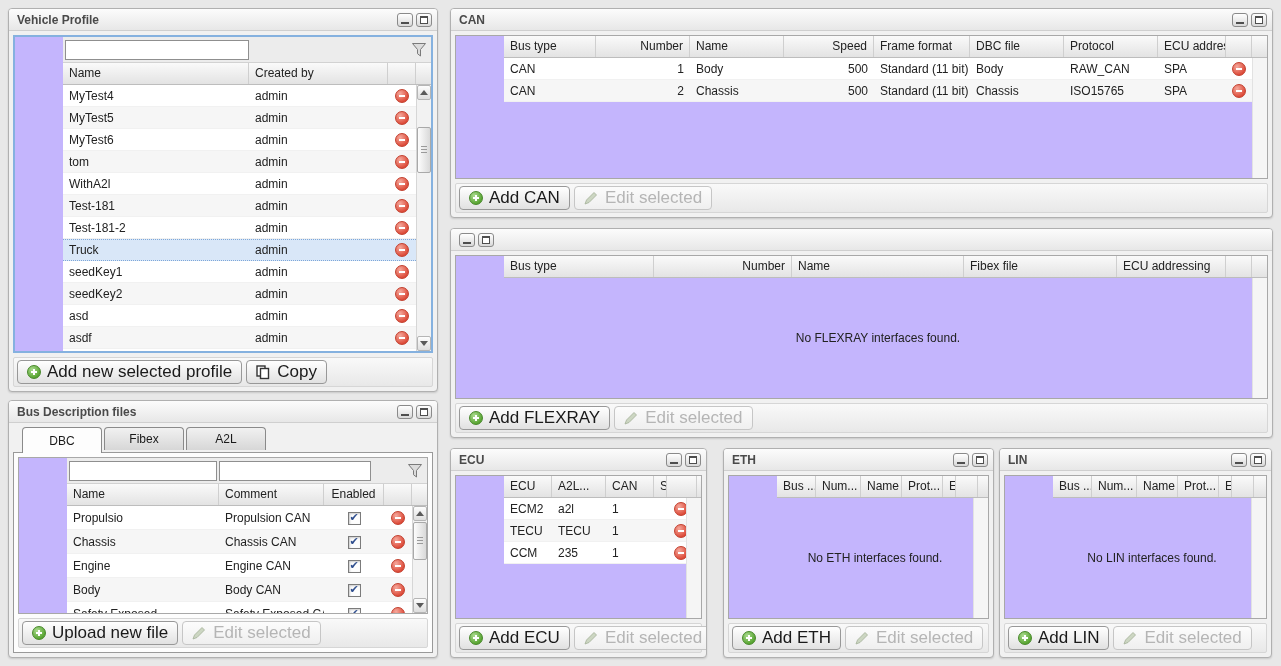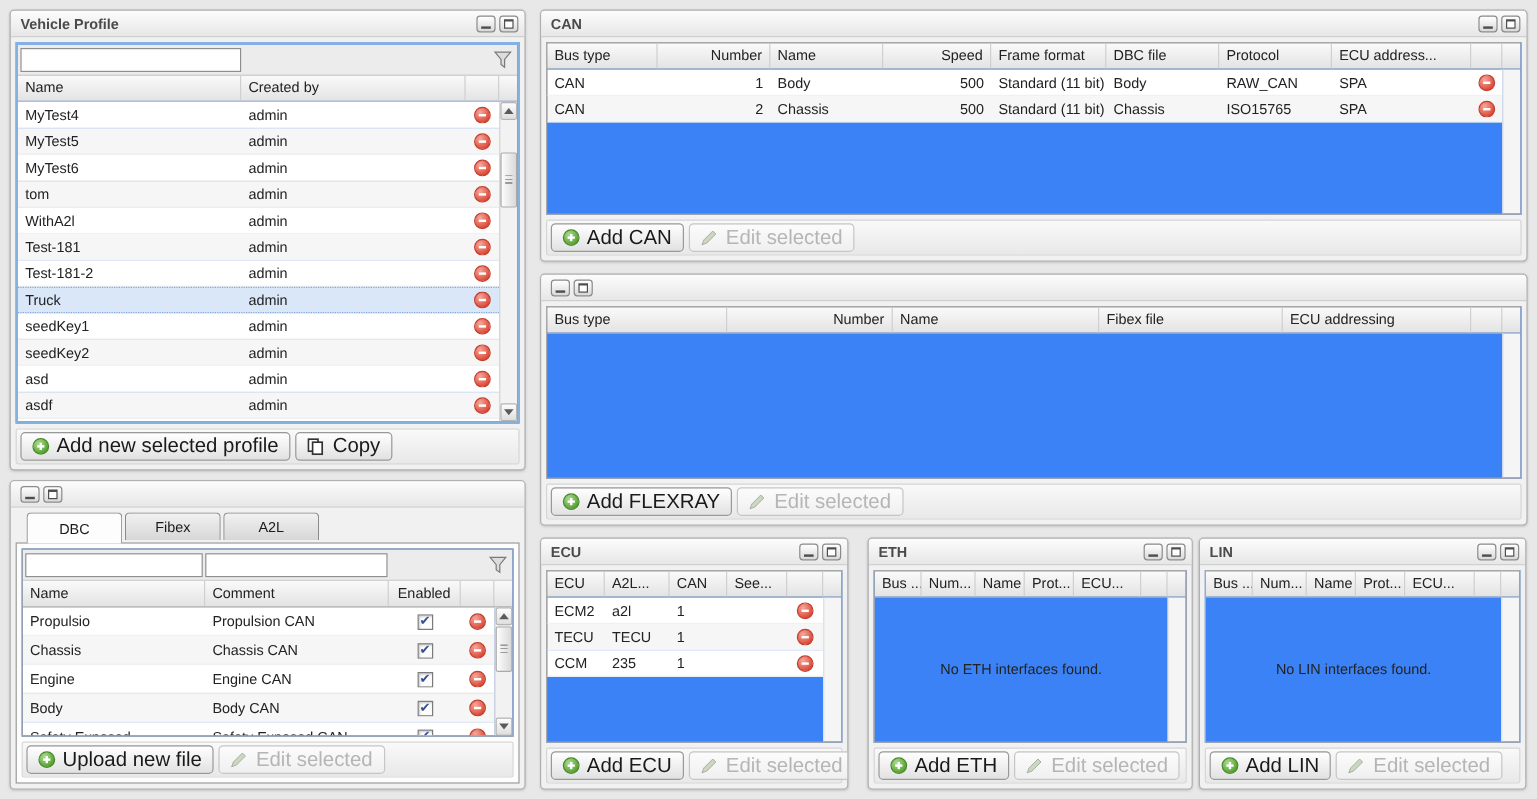--- a/index.html
+++ b/index.html
@@ -15,22 +15,22 @@
               font-weight:bold; color:#4a4a4a; }
   .titlebar .title { flex:1; white-space:nowrap; overflow:hidden; }
   .winbtn { width:16px; height:14px; border:1px solid #8a8a8a; border-radius:3px;
             background:linear-gradient(#ffffff,#d9d9d9); position:relative; cursor:pointer; flex:none; }
   .winbtn.min::after { content:""; position:absolute; left:3px; right:3px; bottom:2px; height:2px; background:#4e4e4e; }
   .winbtn.max::after { content:""; position:absolute; left:3px; right:3px; top:2px; bottom:2px;
                        border:1px solid #4e4e4e; border-top-width:2px; background:#fff; }
   .panel-body { flex:1; margin:4px; display:flex; flex-direction:column; min-height:0; }
 
   
-  .tablebox { flex:1; min-height:0; border:1px solid #a8a8a8; background:#3b82f6; position:relative;
-              display:flex; flex-direction:column; overflow:hidden; }
+  .tablebox { flex:1; min-height:0; border:1px solid #a8a8a8; background:#c4b5fd; position:relative;
+              display:flex; flex-direction:column; overflow:hidden;padding-left:48px; }
   .focusring > .tablebox { border:2px solid #85b1df; }
   .filterrow { flex:none; height:26px; background:#ececec; border-bottom:1px solid #d2d2d2;
                display:flex; align-items:center; position:relative; }
   .filter-input { height:20px; border:1px solid #8f8f8f; background:#fff; margin-left:2px;
                   padding:0 4px; font-size:12px; font-family:inherit; }
   .ico-funnel { position:absolute; right:4px; top:5px; width:16px; height:16px; cursor:pointer; }
   .thead { flex:none; display:flex; height:22px; background:linear-gradient(#fafafa,#e3e3e3);
            border-bottom:1px solid #bdbdbd; }
   .th { flex:none; padding:3px 6px; border-right:1px solid #cfcfcf; color:#222; white-space:nowrap;
         overflow:hidden; cursor:pointer; }
@@ -230,20 +230,21 @@
               </svg>
           </span>
           <span>Copy</span>
         </button>
       </div>
     </div>
   </div>
 
   <div class="panel bd" id="panel-bus">
     <div class="titlebar">
+      <span class="title">Bus Description files</span>
       <span class="winbtn min"></span>
       <span class="winbtn max"></span>
     </div>
     <div class="panel-body">
       <div class="tabs">
         <div class="tab active">DBC</div>
         <div class="tab">Fibex</div>
         <div class="tab">A2L</div>
       </div>
       <div class="tabcontent">
@@ -396,20 +397,23 @@
       <div class="tablebox">
         <div class="thead">
           <div class="th c-bus_type">Bus type</div>
           <div class="th c-number r">Number</div>
           <div class="th c-name">Name</div>
           <div class="th c-fibex_file">Fibex file</div>
           <div class="th c-ecu_addressing">ECU addressing</div>
           <div class="th c-del"></div>
           <div class="th c-g"></div>
         </div>
+        <div class="tbody gbody">
+          <div class="empty-msg">No FLEXRAY interfaces found.</div>
+        </div>
         <div class="gutter" style="top:22px"></div>
       </div>
       <div class="btnbar">
         <button class="btn">
           <span class="ico-plus"></span>
           <span>Add FLEXRAY</span>
         </button>
         <button class="btn disabled">
           <span class="ico-svg">
             <svg width="14" height="14" viewBox="0 0 14 14">

